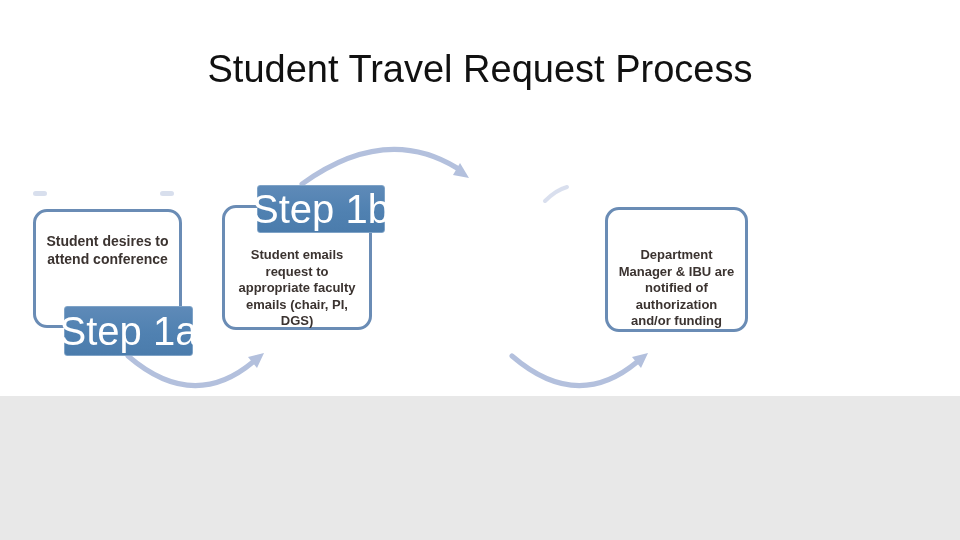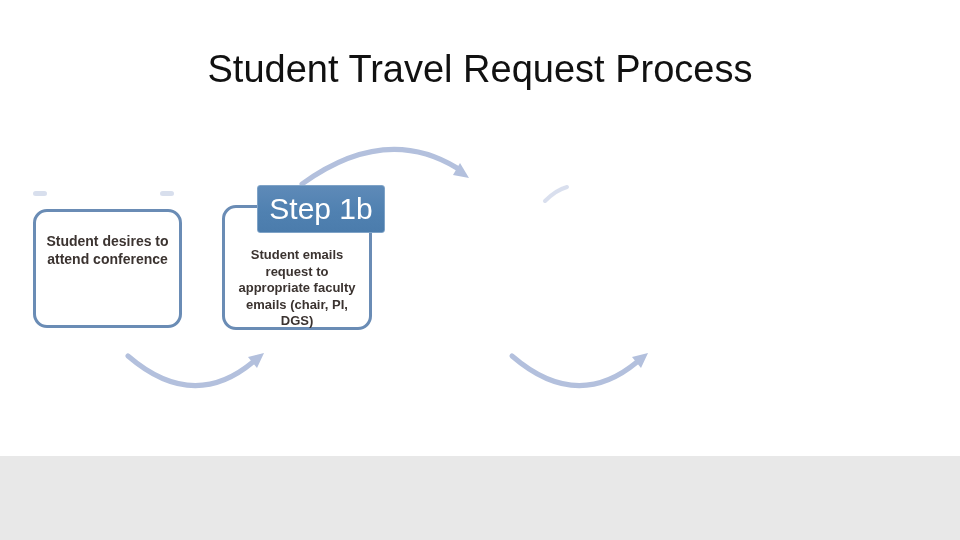--- a/index.html
+++ b/index.html
@@ -1,18 +1,18 @@
 <!DOCTYPE html>
 <html><head>
 <meta charset="utf-8">
 <style>
   html,body{margin:0;padding:0;background:#e8e8e8;}
   .slide{
     position:relative;
-    width:960px;height:456px;
+    width:960px;height:396px;
     background:#ffffff;
     overflow:hidden;
     font-family:"Liberation Sans", sans-serif;
     margin:0 auto;
   }
   .slide-title{
     position:absolute;
     left:0;top:48px;width:960px;
     margin:0;
     text-align:center;
@@ -44,21 +44,21 @@
   .box2{left:222px;top:205px;width:150px;height:125px;padding:39px 7px 0 7px;}
   .box3{left:412px;top:208px;width:151px;height:122px;padding:10px 8px 0 8px;}
   .box4{left:605px;top:207px;width:143px;height:125px;padding:37px 7px 0 7px;}
   .badge{
     position:absolute;
     box-sizing:border-box;
     background:linear-gradient(180deg,#5e8ab8 0%,#5081b1 55%,#4b7cac 100%);
     border:1px solid #7fa3c7;
     border-radius:3px;
     color:#ffffff;
-    font-size:30px;
+    font-size:40px;
     font-weight:400;
     display:flex;align-items:center;justify-content:center;
     z-index:3;
     white-space:nowrap;
   }
   .badge1{left:64px;top:306px;width:129px;height:50px;}
   .badge2{left:257px;top:185px;width:128px;height:48px;}
   .badge3{left:446px;top:304px;width:131px;height:49px;}
   .badge4{left:637px;top:184px;width:130px;height:49px;}
   .slide-date{
@@ -96,23 +96,27 @@
     <g opacity="0.5">
       <rect x="33" y="191" width="14" height="5" rx="2.5" fill="#b3c0dd"></rect>
       <rect x="160" y="191" width="14" height="5" rx="2.5" fill="#b3c0dd"></rect>
       <path d="M 545 201 Q 556 190 567 187" fill="none" stroke="#b3c0dd" stroke-width="4" stroke-linecap="round"></path>
     </g>
   </svg>
 
   <div class="pbox box1">
     <div class="box-text text-md">Student desires to attend conference</div>
   </div>
+  <div class="badge badge1">Step 1a</div>
 
   <div class="pbox box2">
     <div class="box-text text-sm">Student emails request to appropriate faculty emails (chair, PI, DGS)</div>
   </div>
   <div class="badge badge2">Step 1b</div>
 
 
+  <div class="pbox box4">
+    <div class="box-text text-sm">Department Manager &amp; IBU are notified of authorization and/or funding</div>
+  </div>
 
   <div class="slide-date">1/18/2022</div>
 
 </div>
 
 </body></html>

